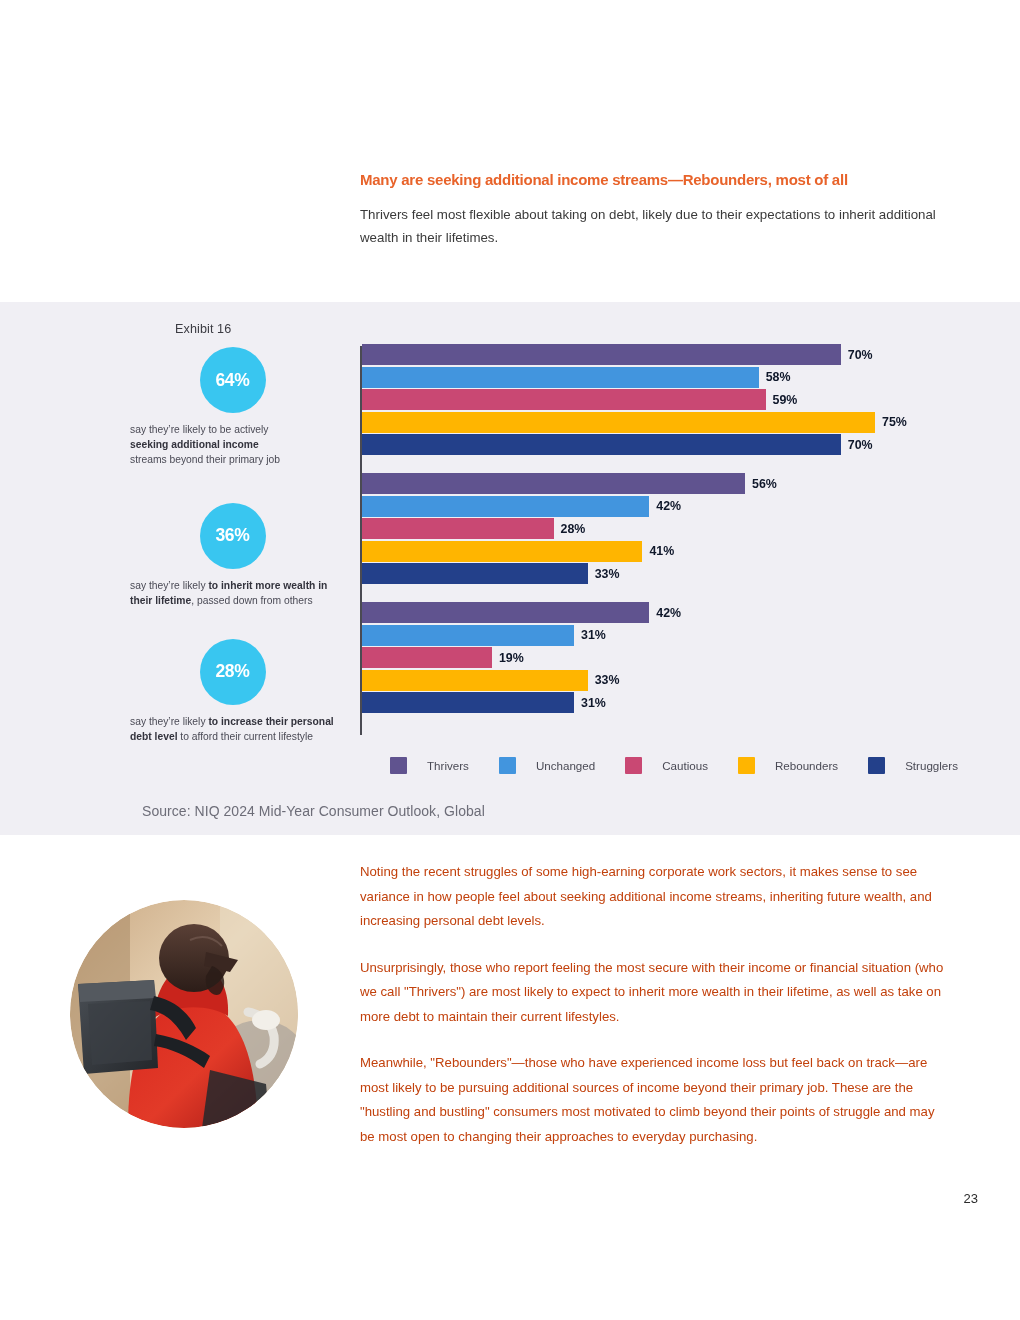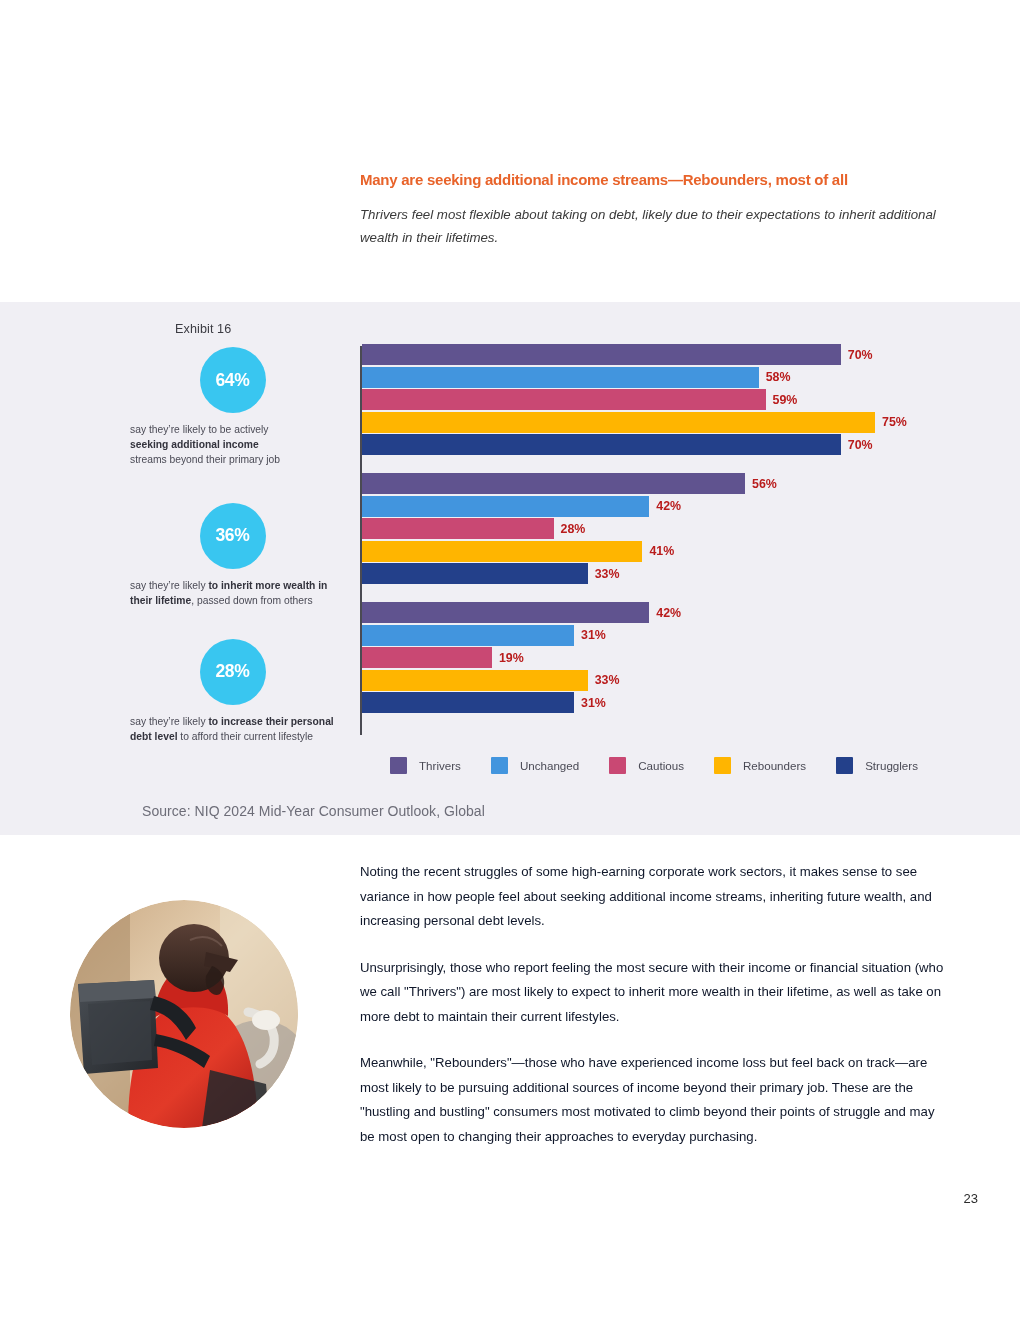--- a/index.html
+++ b/index.html
@@ -23,21 +23,20 @@
     letter-spacing: -0.25px;
     margin: 0 0 14px 0;
     max-width: 535px;
   }
   .head-sub {
     font-size: 13.3px;
     line-height: 1.72;
     color: #3a3a3a;
     margin: 0;
     max-width: 580px;
-    font-style: italic;
   }
 
   
   .exhibit {
     position: absolute; left: 0; top: 302px;
     width: 1020px; height: 533px;
     background: #F0EFF4;
   }
   .exhibit-label {
     position: absolute; left: 142px; top: 20px;
@@ -78,44 +77,44 @@
   .groups { position: absolute; left: 2px; top: 0; right: 0; }
   .bar-group { margin-bottom: 18px; }
   .bar-row {
     position: relative;
     height: 21px;
     margin-bottom: 1.5px;
     display: flex; align-items: center;
   }
   .bar { height: 21px; }
   .bar-label {
-    font-size: 12.4px; font-weight: bold; color: #b91c1c;
+    font-size: 12.4px; font-weight: bold; color: #0f172a;
     margin-left: 7px; white-space: nowrap;
   }
 
   
   .legend {
     position: absolute; left: 390px; top: 455px;
     display: flex; align-items: center; gap: 30px;
   }
-  .legend-item { display: flex; align-items: center; gap: 12px; }
+  .legend-item { display: flex; align-items: center; gap: 20px; }
   .legend-swatch { width: 17px; height: 17px; border-radius: 1px; }
   .legend-text { font-size: 11.6px; color: #4a4a55; }
 
   
   .photo {
     position: absolute; left: 70px; top: 900px;
     width: 228px; height: 228px; border-radius: 50%;
     overflow: hidden;
   }
   .photo svg { display: block; }
 
   .body-text { position: absolute; left: 360px; top: 860px; width: 590px; }
   .body-text p {
-    font-size: 13.2px; line-height: 1.86; color: #0f172a;
+    font-size: 13.2px; line-height: 1.86; color: #c2410c;
     margin: 0 0 22px 0;
   }
   .page-num {
     position: absolute; right: 42px; top: 1191px;
     font-size: 13px; color: #2b2b2b;
   }
 </style>
 </head>
 <body>
 

